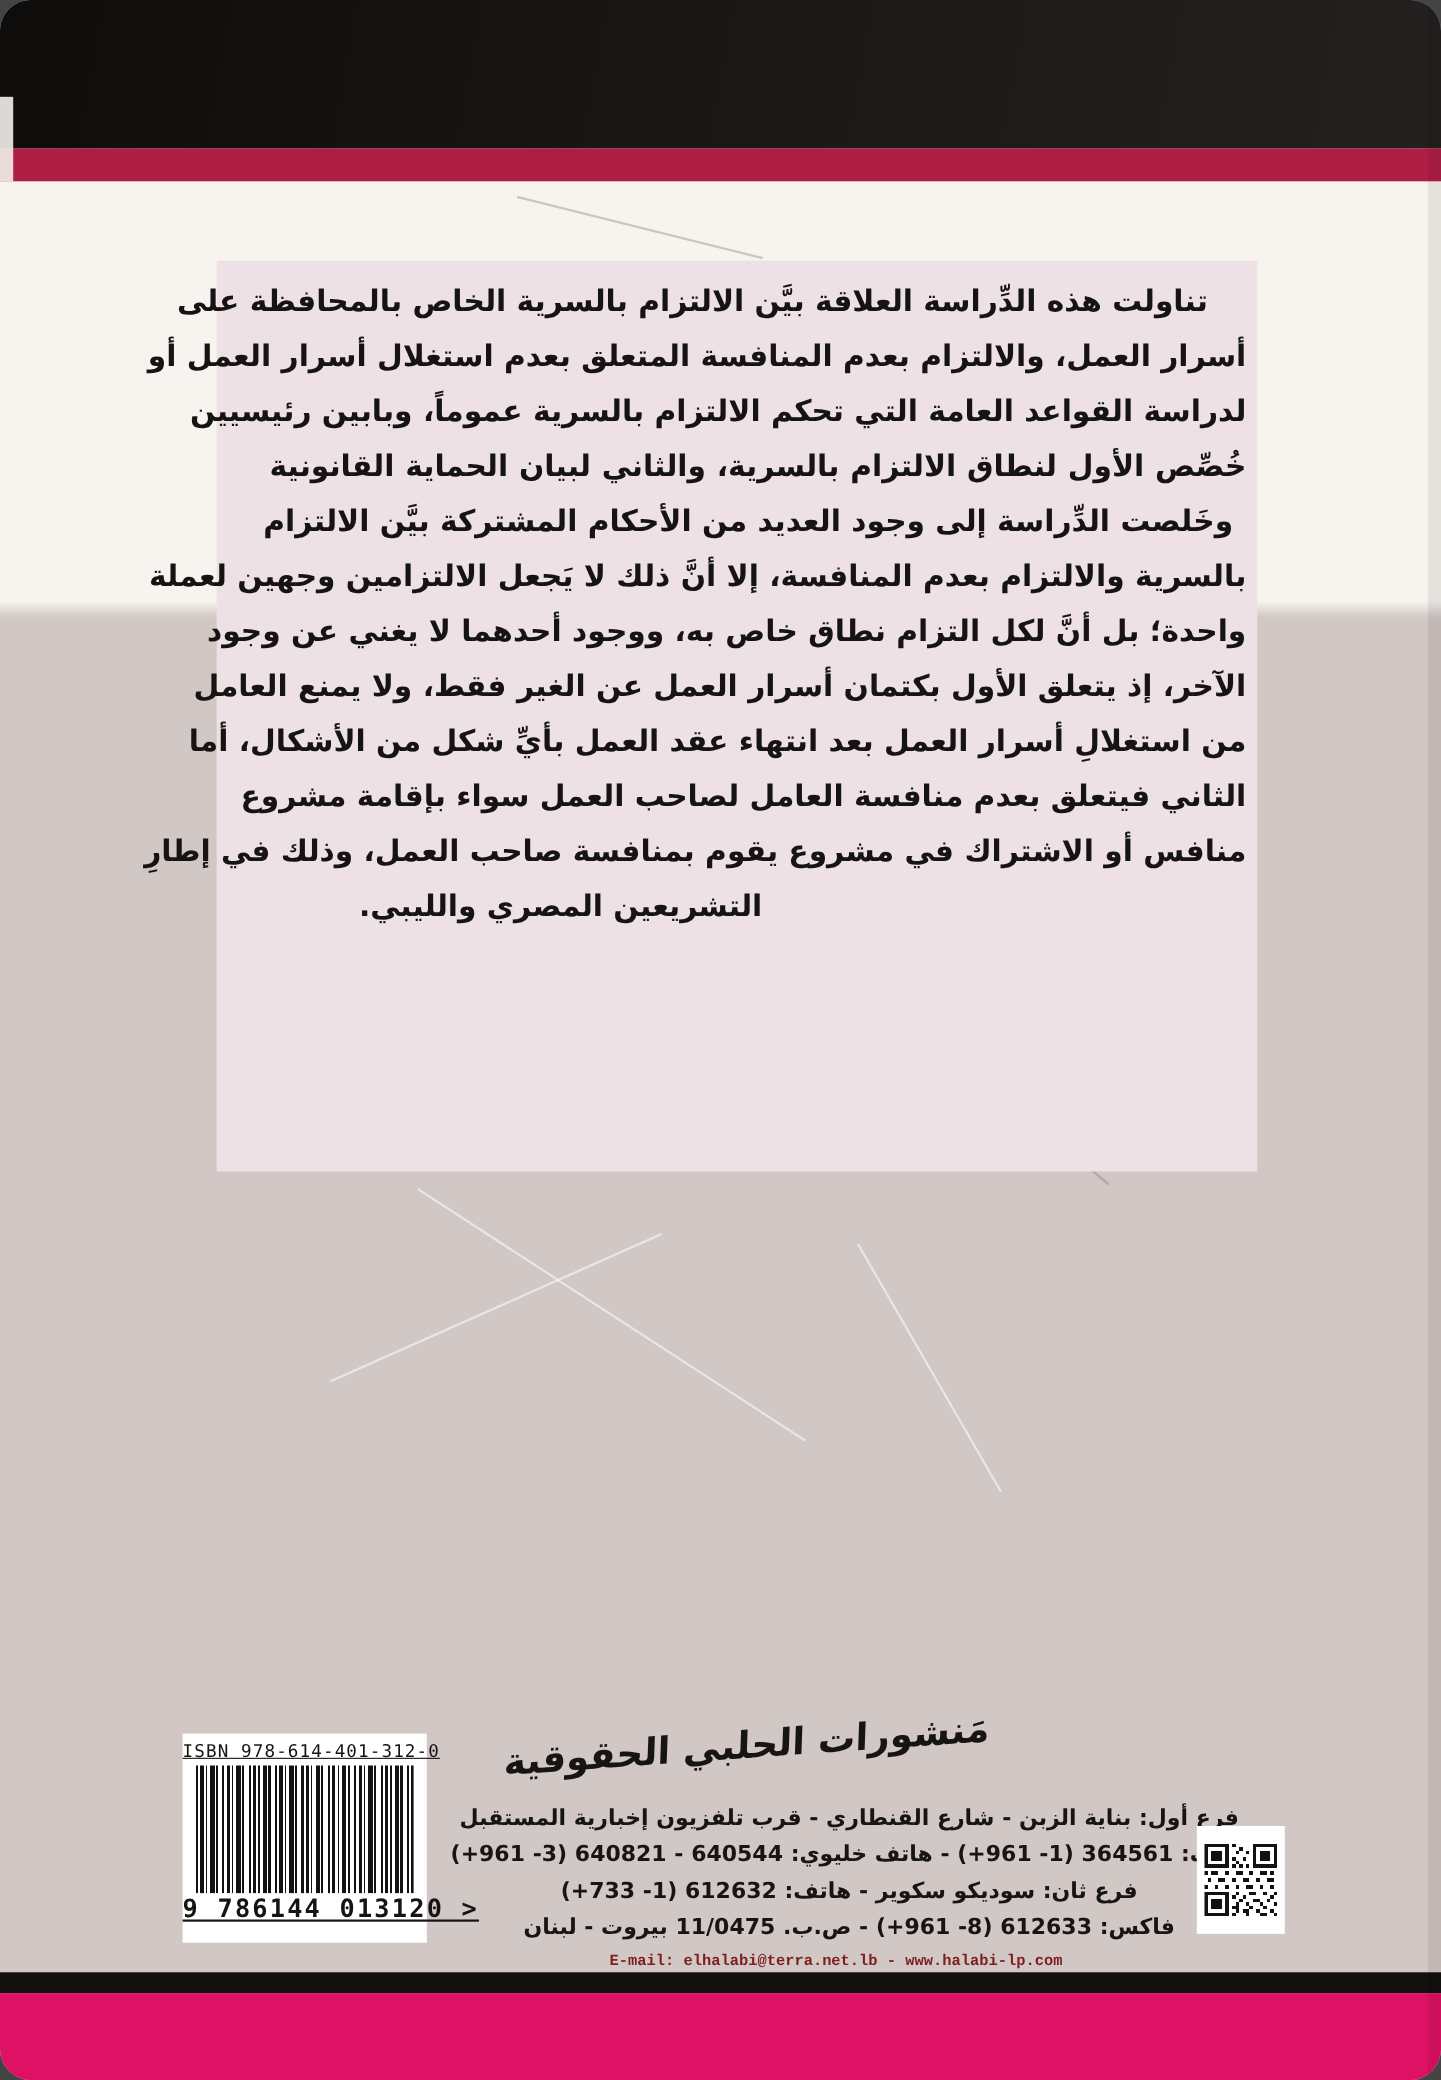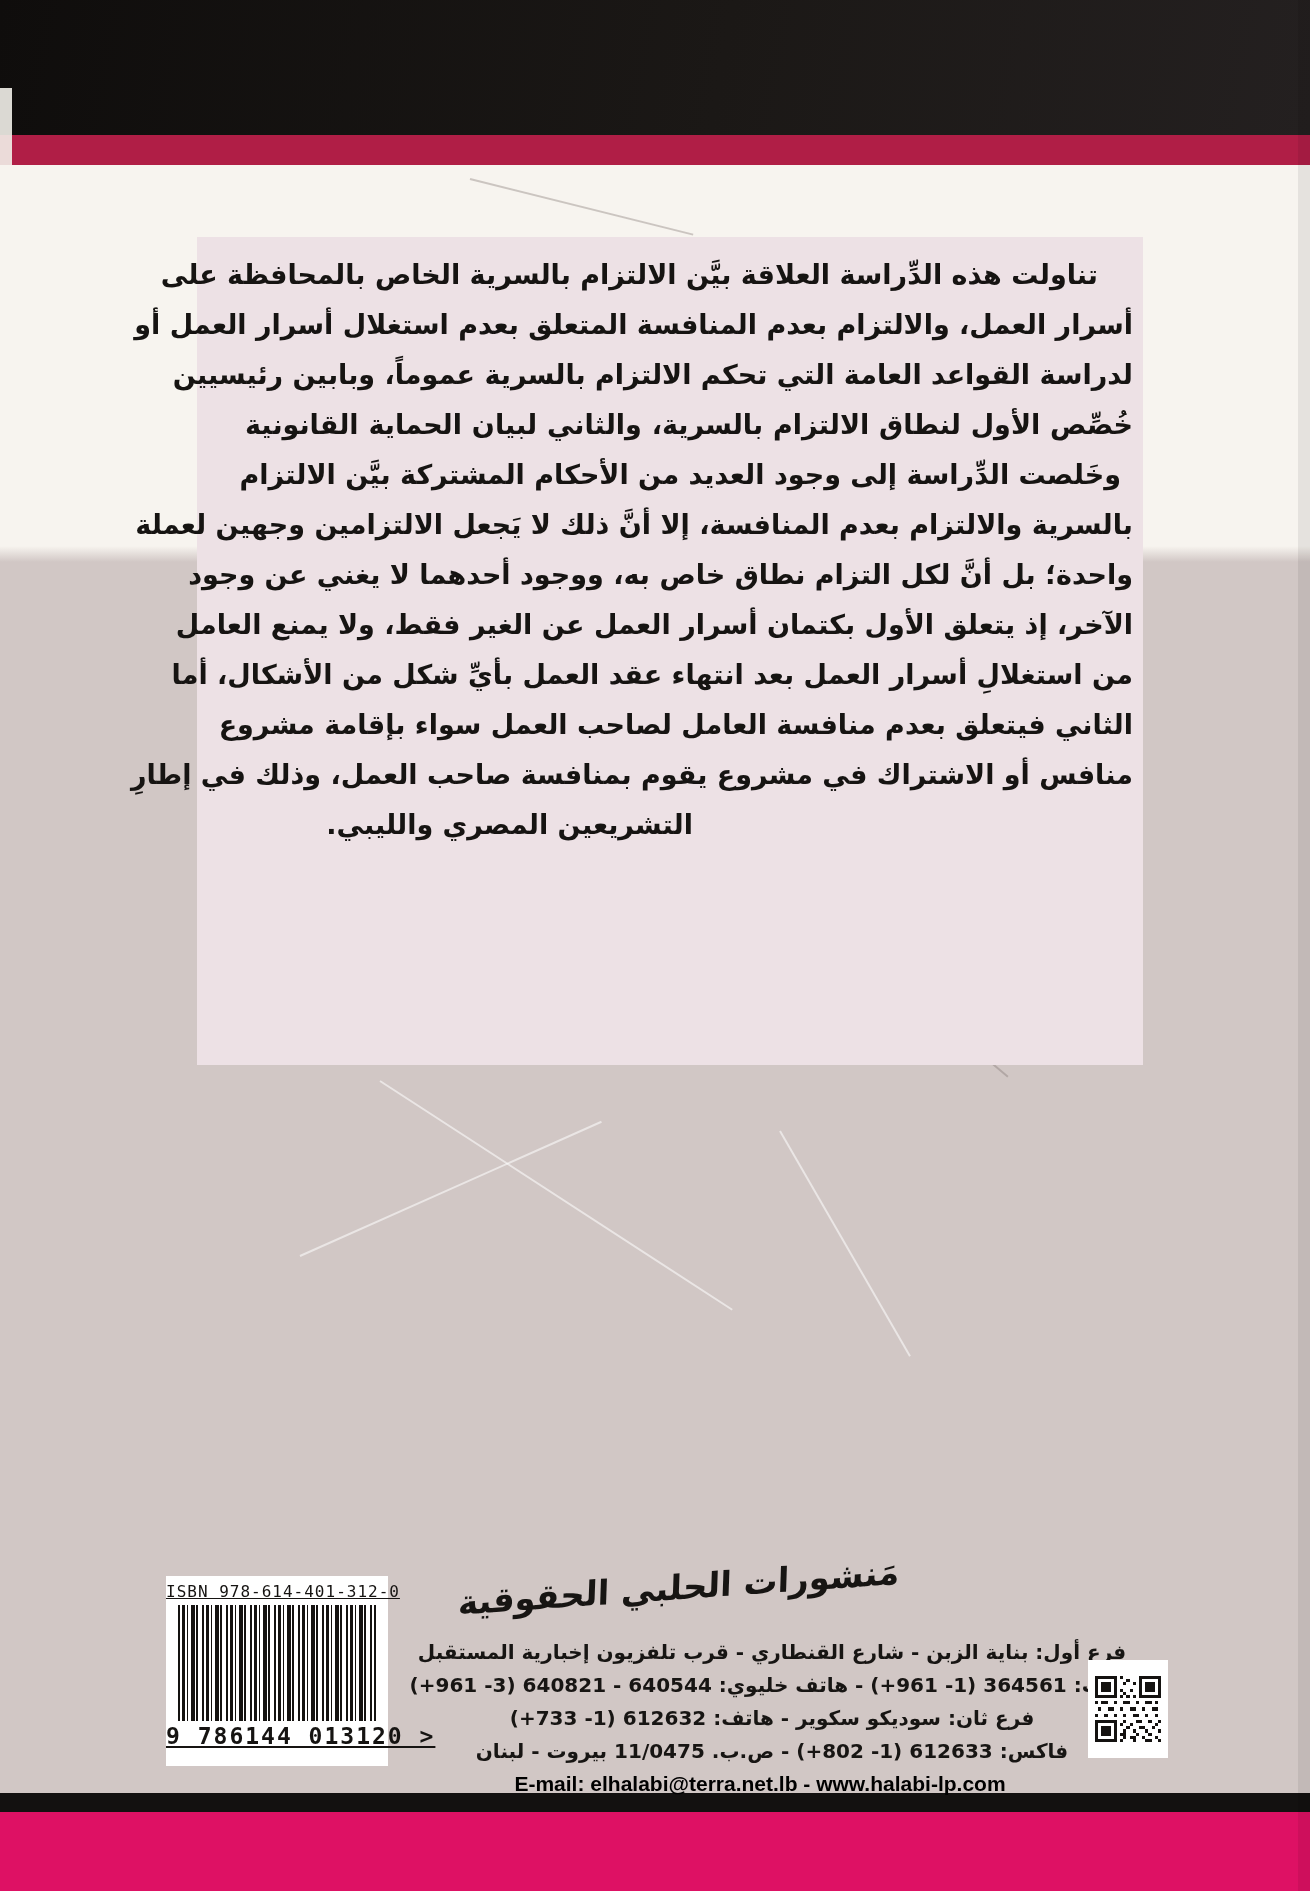--- a/index.html
+++ b/index.html
@@ -1,19 +1,19 @@
 <!DOCTYPE html>
 <html lang="ar" style="--ink: #161412; --band-black: #151210; --stripe-crimson: #B01E46; --bg-white: #F7F4EF; --bg-taupe: #D1C7C5; --box-pink: #EDE1E5; --strip-black: #131110; --band-magenta: #DE1164;"><head>
 <meta charset="utf-8">
 <style>
   html,body{margin:0;padding:0;background:#444;}
   .cover{
     position:relative;width:1310px;height:1891px;overflow:hidden;
     background:var(--bg-taupe,#D1C7C5);
-    font-family:"DejaVu Sans",sans-serif;color:var(--ink,#161412);
+    font-family:"DejaVu Sans",sans-serif;color:var(--ink,#161412);border-radius:28px;
   }
   .abs{position:absolute;}
 
   
   .band-top-black{left:0;top:0;width:1310px;height:135px;
     background:linear-gradient(100deg,#0f0d0c 0%,#1b1816 55%,#242020 100%);}
   .stripe-crimson{left:0;top:135px;width:1310px;height:30px;
     background:var(--stripe-crimson,#B01E46);}
   .upper-white{left:0;top:165px;width:1310px;height:397px;
     background:linear-gradient(to bottom,var(--bg-white,#F7F4EF) 0 96%,var(--bg-taupe,#D1C7C5) 100%);}
@@ -57,22 +57,22 @@
     font-family:"DejaVu Sans Mono",monospace;font-weight:bold;
     font-size:23px;letter-spacing:2px;color:#161412;white-space:nowrap;}
 
   
   .publisher-logo{left:520px;top:1552px;width:380px;height:66px;
     direction:rtl;text-align:center;
     font-size:34px;font-weight:bold;letter-spacing:-1px;
     transform:rotate(-4deg) skewX(-6deg);color:#171513;line-height:66px;white-space:nowrap;}
   .contact-block{left:350px;top:1636px;width:820px;direction:rtl;text-align:center;}
   .contact-line{font-size:20px;font-weight:bold;line-height:33px;color:#171513;white-space:nowrap;margin-left:24px;}
-  .email-line{direction:ltr;font-family:Liberation Sans, sans-serif;
-    font-weight:bold;font-size:21px;line-height:31px;color:#000000;white-space:nowrap;}
+  .email-line{direction:ltr;font-family:Liberation Mono, monospace;
+    font-weight:bold;font-size:14px;line-height:31px;color:#7f1d1d;white-space:nowrap;}
 
   
   .qr-panel{left:1088px;top:1660px;width:80px;height:98px;background:#fff;
     display:flex;align-items:center;justify-content:center;}
   .qr-panel svg{display:block;}
 
   
   .scratch{background:rgba(255,255,255,.55);height:2px;transform-origin:left center;}
   .scratch.dark{background:rgba(120,110,105,.35);}
 </style>
@@ -115,21 +115,21 @@
     <div class="barcode-bars"></div>
     <div class="barcode-digits">9 786144 013120 &gt;</div>
   </div>
 
   <div class="abs publisher-logo">مَنشورات الحلبي الحقوقية</div>
 
   <div class="abs contact-block">
     <div class="contact-line">فرع أول: بناية الزبن - شارع القنطاري - قرب تلفزيون إخبارية المستقبل</div>
     <div class="contact-line">هاتف: 364561 (1- 961+) - هاتف خليوي: 640544 - 640821 (3- 961+)</div>
     <div class="contact-line">فرع ثان: سوديكو سكوير - هاتف: 612632 (1- 733+)</div>
-    <div class="contact-line">فاكس: 612633 (1- 802+) - ص.ب. 11/0475 بيروت - لبنان</div>
+    <div class="contact-line">فاكس: 612633 (8- 961+) - ص.ب. 11/0475 بيروت - لبنان</div>
     <div class="email-line">E-mail: elhalabi@terra.net.lb - www.halabi-lp.com</div>
   </div>
 
   <div class="abs qr-panel">
     <svg width="66" height="66" viewBox="0 0 21 21" shape-rendering="crispEdges">
       <g fill="#141210">
         <rect x="0" y="0" width="7" height="7"></rect>
           <rect x="14" y="0" width="7" height="7"></rect>
           <rect x="0" y="14" width="7" height="7"></rect>
       </g>

